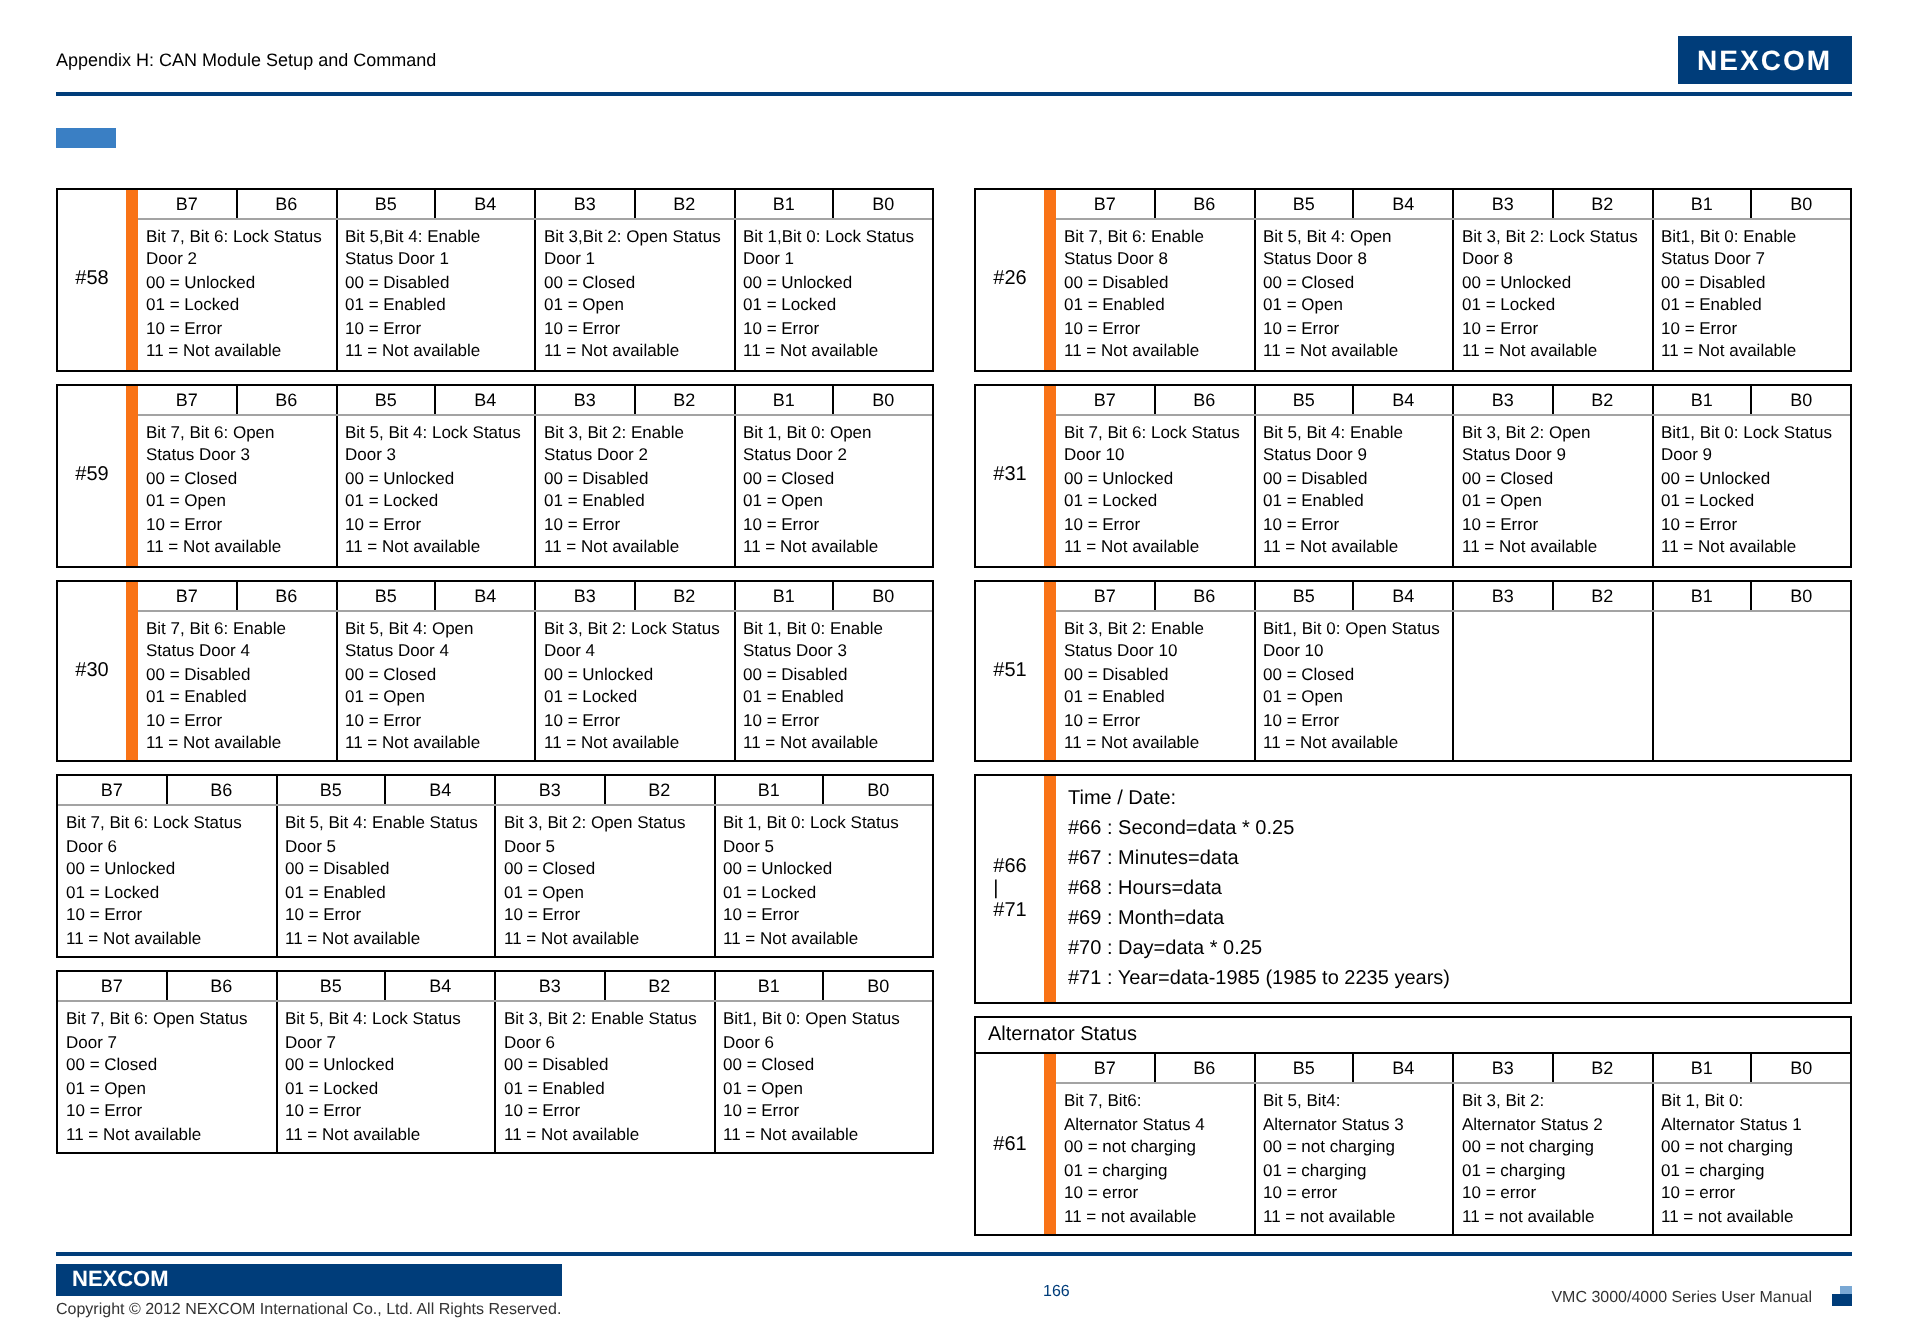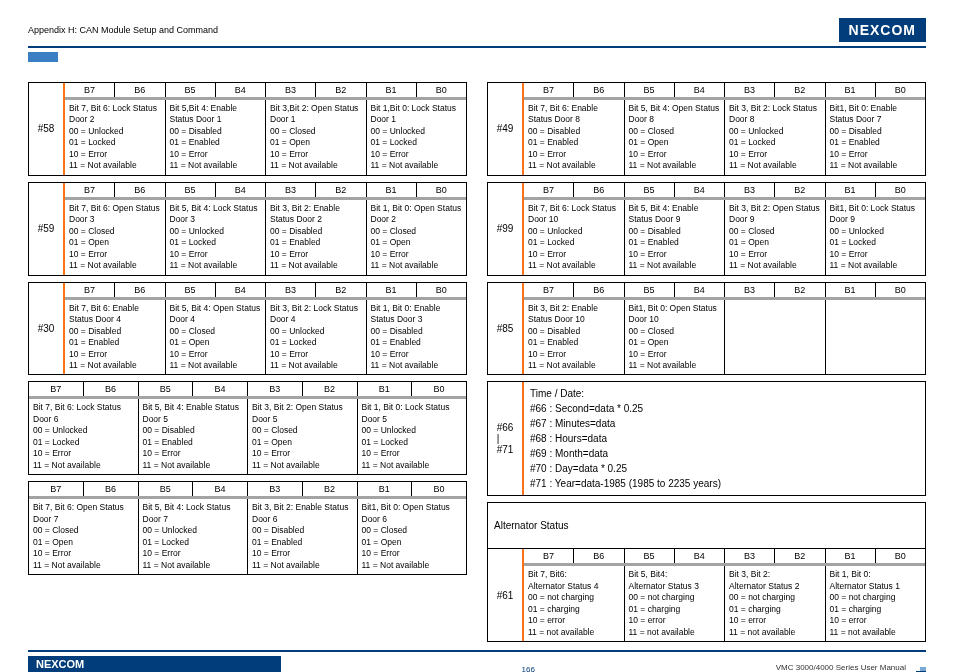--- a/index.html
+++ b/index.html
@@ -1,25 +1,25 @@
 <!DOCTYPE html>
 <html><head>
 <meta charset="utf-8">
 <style>
 body{margin:0;padding:0;font-family:Arial,sans-serif;font-size:9px;background:#fff;color:#000;width:954px}
 .page{padding:18px 28px 10px 28px}
-.header{display:flex;justify-content:space-between;align-items:center;border-bottom:2px solid #003d7a;padding-bottom:4px;margin-bottom:4px}
+.header{display:flex;justify-content:space-between;align-items:center;border-bottom:2px solid #003d7a;padding-bottom:4px;margin-bottom:16px}
 .logo{background:#003d7a;color:#fff;font-weight:bold;font-size:14px;padding:4px 10px;letter-spacing:1px}
 .blue-tab{width:30px;height:10px;background:#3a7fc4;margin-bottom:20px}
 .content{display:flex;gap:20px}
 .column{flex:1}
 .block{border:1px solid #000;margin-bottom:6px;display:flex}
-.block-id{width:34px;border-right:2px solid #f97316;display:flex;align-items:center;justify-content:center;font-size:10px}
+.block-id{width:34px;border-right:6px solid #f97316;display:flex;align-items:center;justify-content:center;font-size:10px}
 .block-body{flex:1}
-.bit-header{display:flex;border-bottom:3px solid #a3a3a3}
+.bit-header{display:flex;border-bottom:1px solid #a3a3a3}
 .bit-header span{flex:1;text-align:center;padding:2px 0;border-right:1px solid #000;font-size:9px}
 .bit-header span:last-child{border-right:none}
 .cells{display:flex}
 .cell{flex:1;border-right:1px solid #000;padding:3px 4px;font-size:8.5px;line-height:1.35}
 .cell:last-child{border-right:none}
 .text-block{border:1px solid #000;margin-bottom:6px;display:flex}
 .text-body{flex:1;padding:4px 6px;font-size:10px;line-height:1.5}
 .footer{border-top:2px solid #003d7a;margin-top:8px;padding-top:4px;display:flex;justify-content:space-between;align-items:center;font-size:8px;color:#333}
 .footer-logo{background:#003d7a;color:#fff;font-weight:bold;font-size:11px;padding:2px 8px;margin-bottom:2px;display:inline-block}
 .footer-left{display:flex;flex-direction:column}
@@ -139,63 +139,63 @@
               <div class="cell">Bit 7, Bit 6: Open Status Door 7<br>00 = Closed<br>01 = Open<br>10 = Error<br>11 = Not available</div>
               <div class="cell">Bit 5, Bit 4: Lock Status Door 7<br>00 = Unlocked<br>01 = Locked<br>10 = Error<br>11 = Not available</div>
               <div class="cell">Bit 3, Bit 2: Enable Status Door 6<br>00 = Disabled<br>01 = Enabled<br>10 = Error<br>11 = Not available</div>
               <div class="cell">Bit1, Bit 0: Open Status Door 6<br>00 = Closed<br>01 = Open<br>10 = Error<br>11 = Not available</div>
             </div>
           </div>
         </div>
       </div>
 <div class="column" id="right-col">
         <div class="block">
-          <div class="block-id">#49</div>
+          <div class="block-id">#26</div>
           <div class="block-body">
             <div class="bit-header">
               <span>B7</span>
               <span>B6</span>
               <span>B5</span>
               <span>B4</span>
               <span>B3</span>
               <span>B2</span>
               <span>B1</span>
               <span>B0</span>
             </div>
             <div class="cells">
               <div class="cell">Bit 7, Bit 6: Enable Status Door 8<br>00 = Disabled<br>01 = Enabled<br>10 = Error<br>11 = Not available</div>
               <div class="cell">Bit 5, Bit 4: Open Status Door 8<br>00 = Closed<br>01 = Open<br>10 = Error<br>11 = Not available</div>
               <div class="cell">Bit 3, Bit 2: Lock Status Door 8<br>00 = Unlocked<br>01 = Locked<br>10 = Error<br>11 = Not available</div>
               <div class="cell">Bit1, Bit 0: Enable Status Door 7<br>00 = Disabled<br>01 = Enabled<br>10 = Error<br>11 = Not available</div>
             </div>
           </div>
         </div>
         <div class="block">
-          <div class="block-id">#99</div>
+          <div class="block-id">#31</div>
           <div class="block-body">
             <div class="bit-header">
               <span>B7</span>
               <span>B6</span>
               <span>B5</span>
               <span>B4</span>
               <span>B3</span>
               <span>B2</span>
               <span>B1</span>
               <span>B0</span>
             </div>
             <div class="cells">
               <div class="cell">Bit 7, Bit 6: Lock Status Door 10<br>00 = Unlocked<br>01 = Locked<br>10 = Error<br>11 = Not available</div>
               <div class="cell">Bit 5, Bit 4: Enable Status Door 9<br>00 = Disabled<br>01 = Enabled<br>10 = Error<br>11 = Not available</div>
               <div class="cell">Bit 3, Bit 2: Open Status Door 9<br>00 = Closed<br>01 = Open<br>10 = Error<br>11 = Not available</div>
               <div class="cell">Bit1, Bit 0: Lock Status Door 9<br>00 = Unlocked<br>01 = Locked<br>10 = Error<br>11 = Not available</div>
             </div>
           </div>
         </div>
         <div class="block">
-          <div class="block-id">#85</div>
+          <div class="block-id">#51</div>
           <div class="block-body">
             <div class="bit-header">
               <span>B7</span>
               <span>B6</span>
               <span>B5</span>
               <span>B4</span>
               <span>B3</span>
               <span>B2</span>
               <span>B1</span>
               <span>B0</span>
@@ -207,21 +207,21 @@
               <div class="cell"></div>
             </div>
           </div>
         </div>
         <div class="text-block">
           <div class="block-id" style="white-space:pre-line;text-align:left">#66
 |
 #71</div>
           <div class="text-body">Time / Date:<br>#66 : Second=data * 0.25<br>#67 : Minutes=data<br>#68 : Hours=data<br>#69 : Month=data<br>#70 : Day=data * 0.25<br>#71 : Year=data-1985 (1985 to 2235 years)</div>
         </div>
-        <div style="border:1px solid #000;border-bottom:none;padding:17px 6px;font-size:10px">Alternator Status</div>
+        <div style="border:1px solid #000;border-bottom:none;padding:3px 6px;font-size:10px">Alternator Status</div>
         <div class="block" style="margin-bottom:0">
           <div class="block-id">#61</div>
           <div class="block-body">
             <div class="bit-header">
               <span>B7</span>
               <span>B6</span>
               <span>B5</span>
               <span>B4</span>
               <span>B3</span>
               <span>B2</span>
@@ -238,18 +238,18 @@
         </div>
       </div>
 </div>
 
 <div class="footer">
 <div class="footer-left">
 <span class="footer-logo">NEXCOM</span>
 <span>Copyright © 2012 NEXCOM International Co., Ltd. All Rights Reserved.</span>
 </div>
 <span class="page-num">166</span>
-<div style="display:flex;align-items:flex-start;gap:6px">
+<div style="display:flex;align-items:flex-end;gap:6px">
 <span>VMC 3000/4000 Series User Manual</span>
 <span class="corner"></span>
 </div>
 </div>
 </div>
 
 </body></html>

